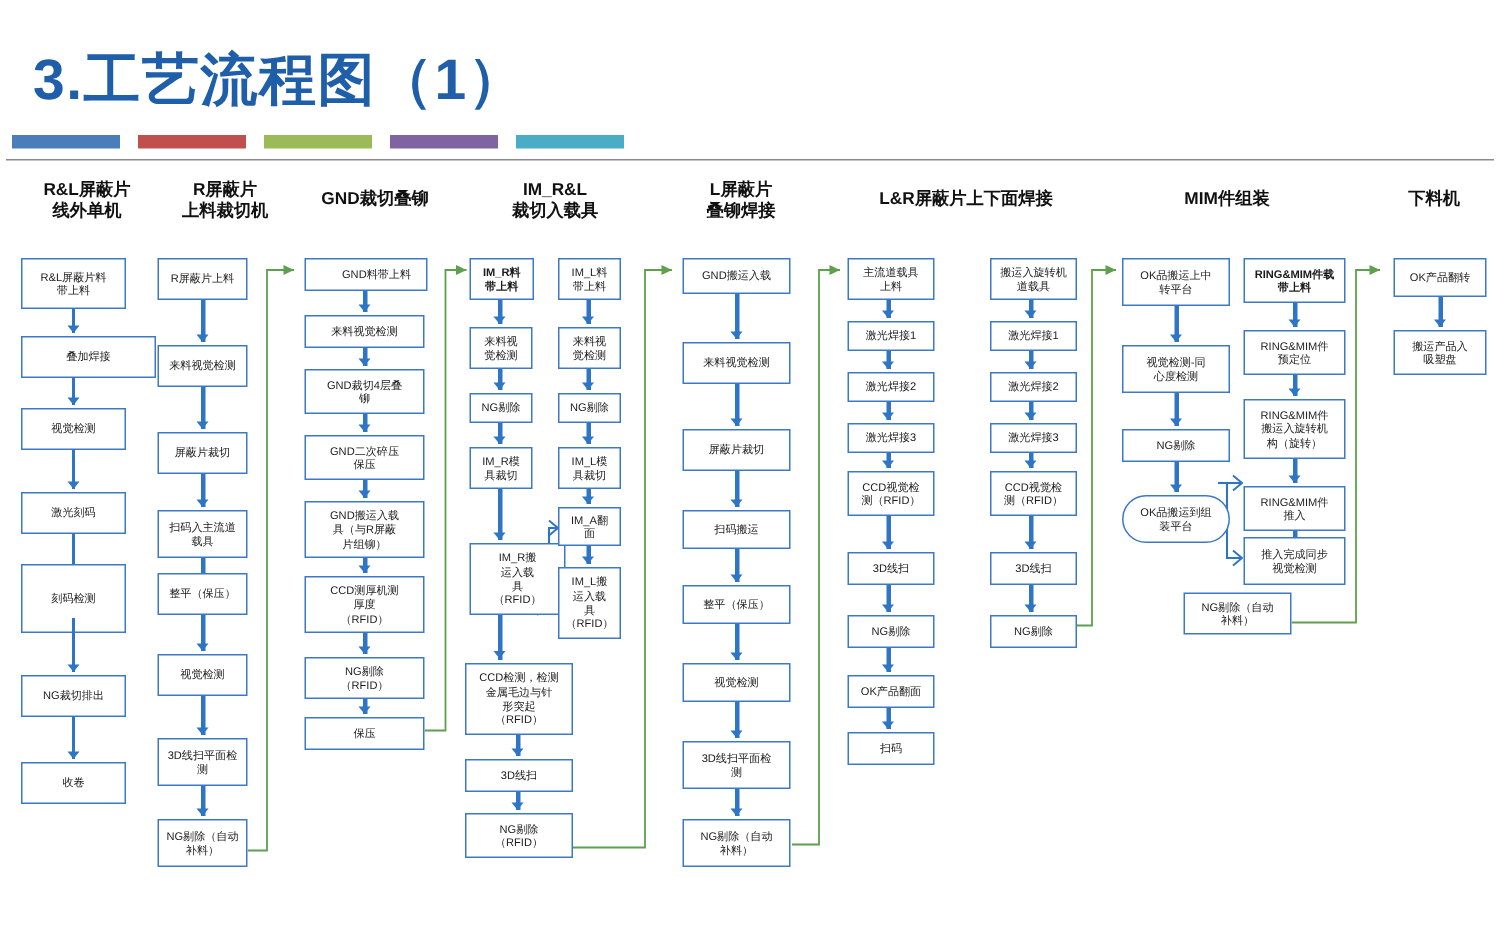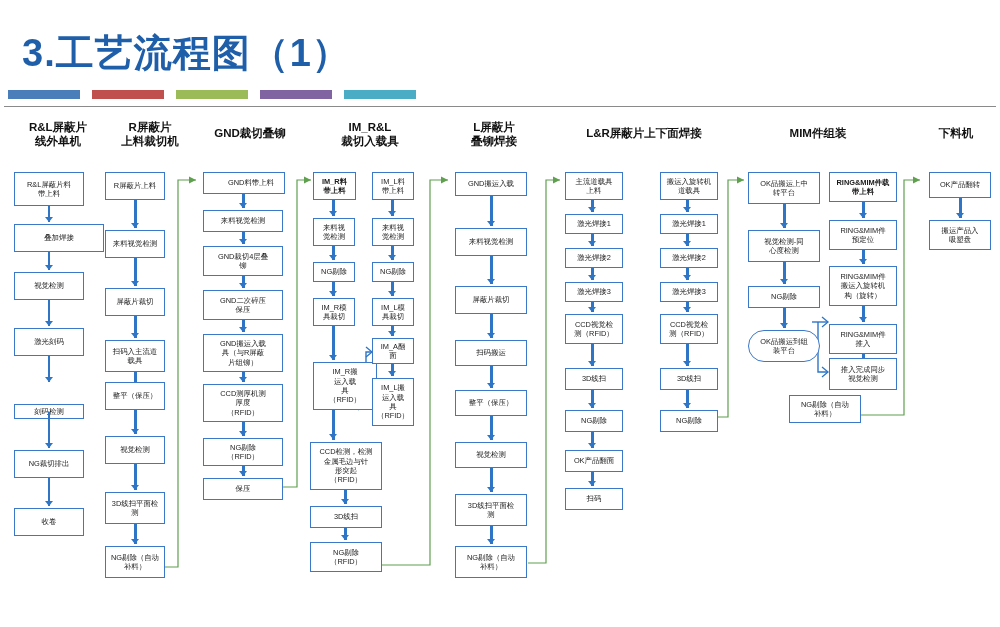--- a/index.html
+++ b/index.html
@@ -144,21 +144,21 @@
 <div class="vhead" style="left:44.5px;top:265px;"></div>
 
 <div class="node" style="left:14px;top:272px;width:70px;height:28px;">视觉检测</div>
 <div class="vline" style="left:47.5px;top:300px;height:26px;"></div>
 <div class="vhead" style="left:44.5px;top:321px;"></div>
 
 <div class="node" style="left:14px;top:328px;width:70px;height:28px;">激光刻码</div>
 <div class="vline" style="left:47.5px;top:356px;height:26px;"></div>
 <div class="vhead" style="left:44.5px;top:377px;"></div>
 
-<div class="node" style="left:14px;top:404px;width:70px;height:15px;">刻码检测</div>
+<div class="node" style="left:14px;top:376px;width:70px;height:46px;">刻码检测</div>
 <div class="vline" style="left:47.5px;top:412px;height:36px;"></div>
 <div class="vhead" style="left:44.5px;top:443px;"></div>
 
 <div class="node" style="left:14px;top:450px;width:70px;height:28px;">NG裁切排出</div>
 <div class="vline" style="left:47.5px;top:478px;height:28px;"></div>
 <div class="vhead" style="left:44.5px;top:501px;"></div>
 
 <div class="node" style="left:14px;top:508px;width:70px;height:28px;">收卷</div>
 
 <div class="node" style="left:105px;top:172px;width:60px;height:28px;">R屏蔽片上料</div>

